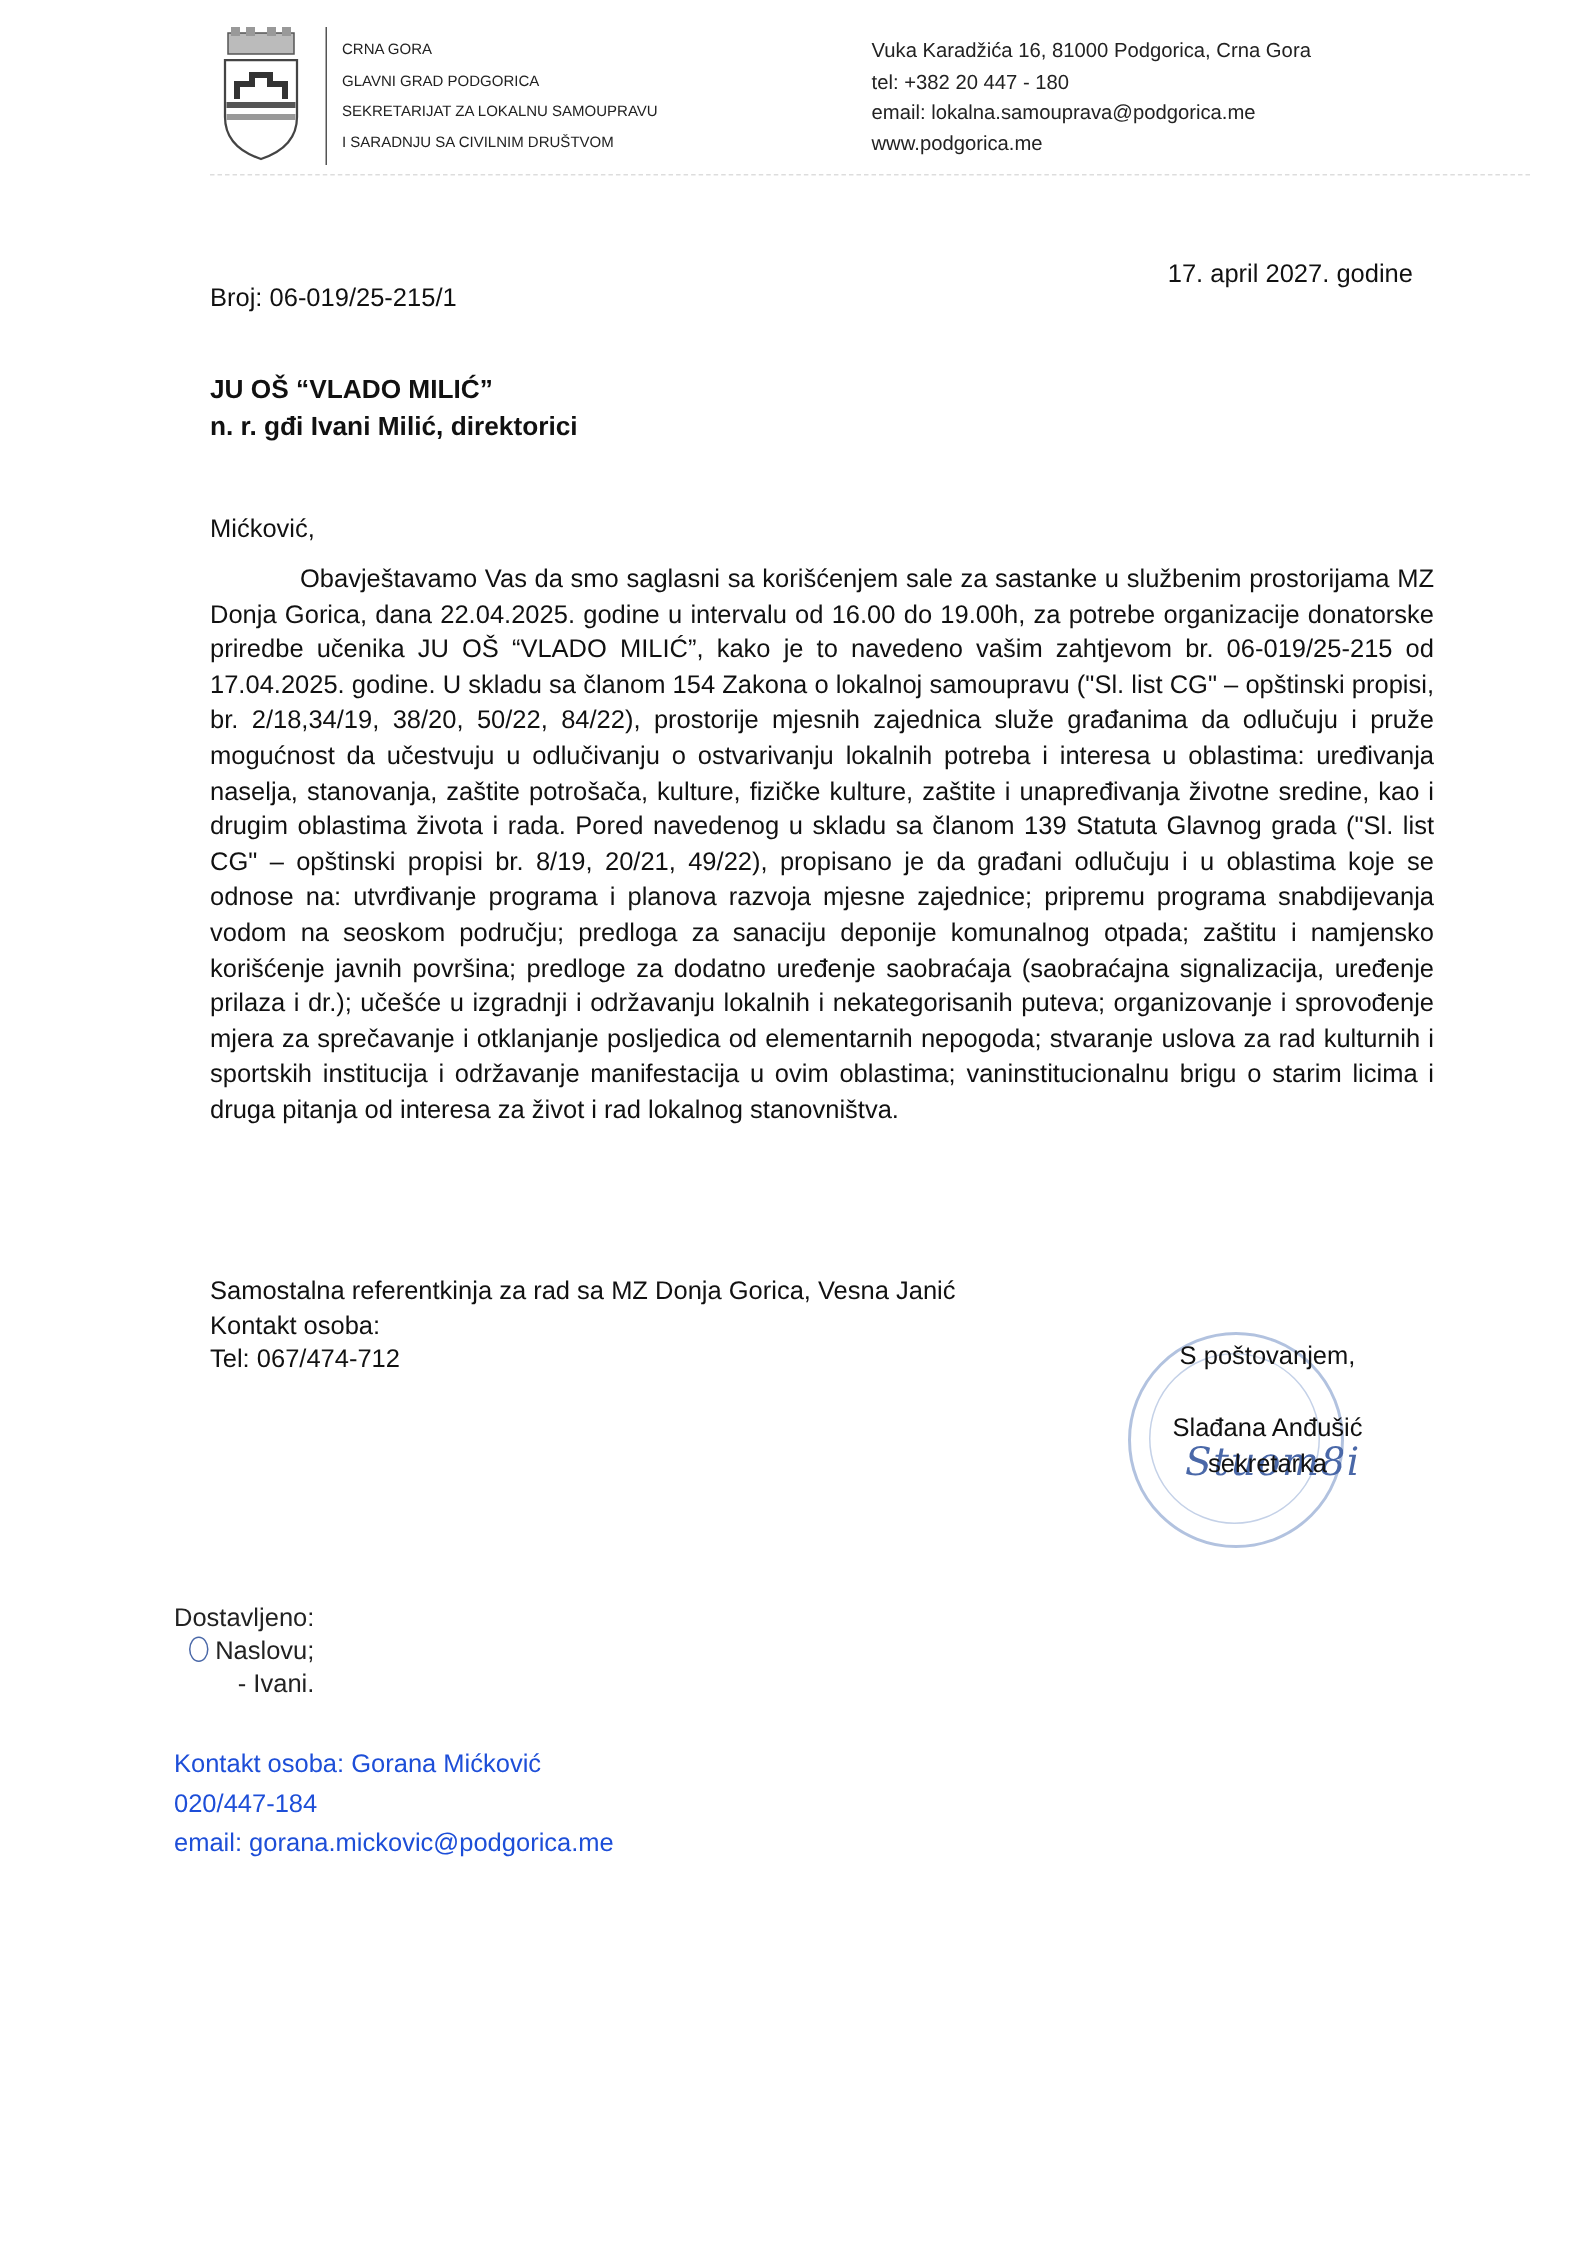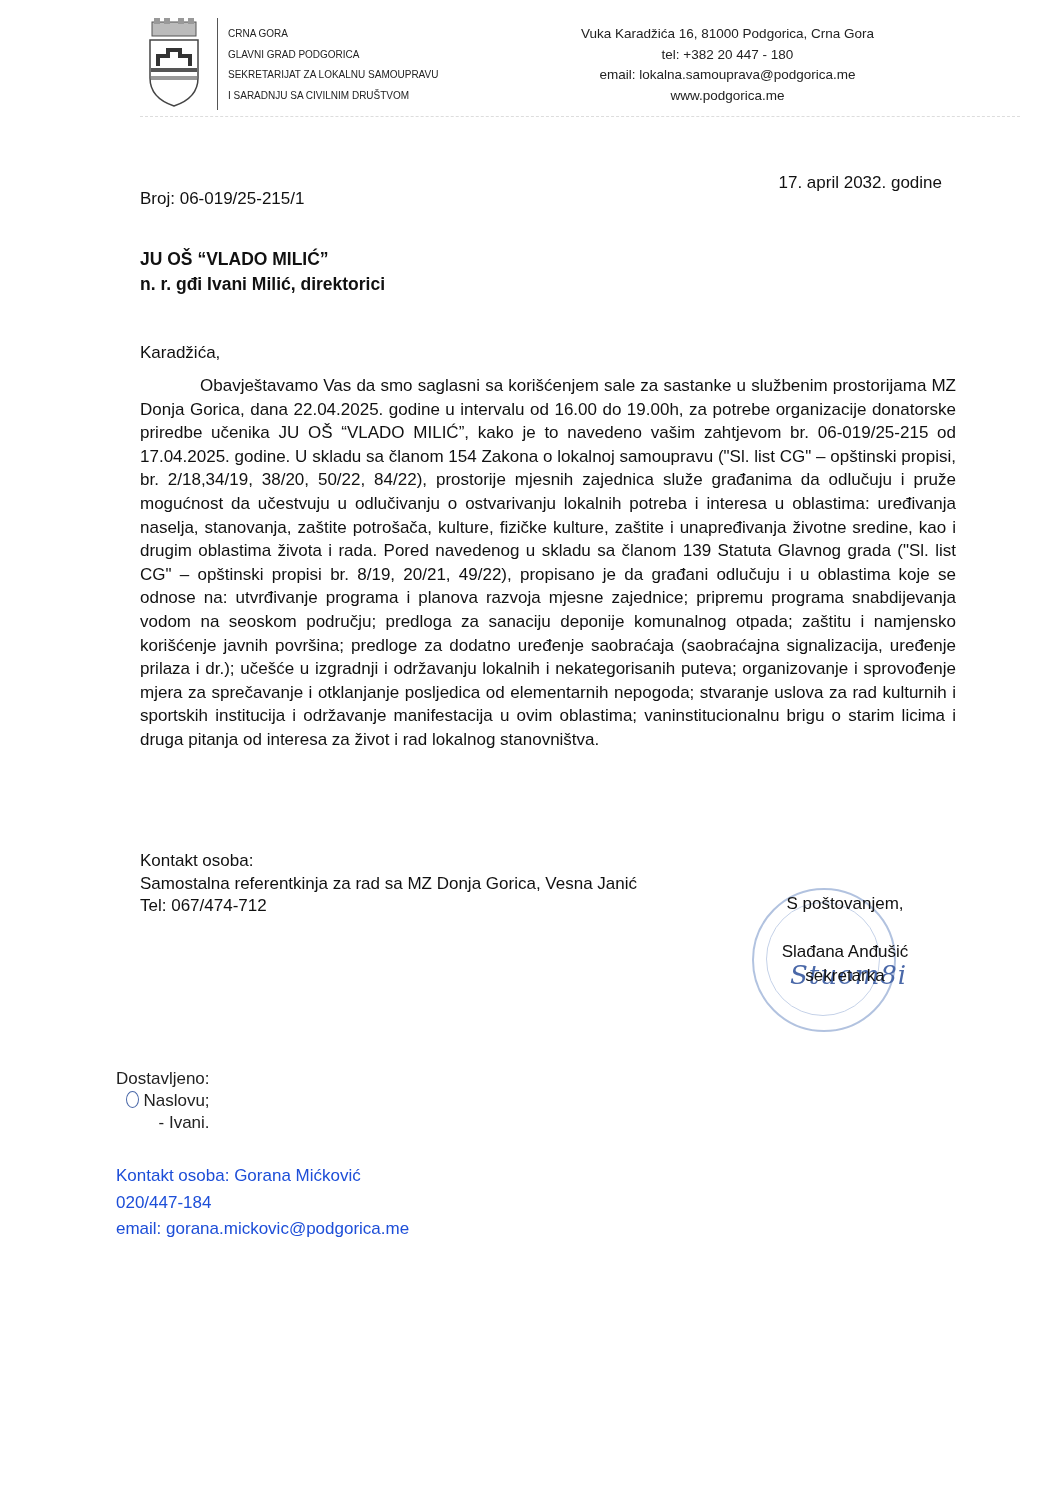--- a/index.html
+++ b/index.html
@@ -1,21 +1,21 @@
 <!DOCTYPE html>
 <html><head>
 <meta charset="utf-8">
 <style>
   html, body { margin:0; padding:0; background:#ffffff; }
   body { width:1058px; height:1497px; position:relative; overflow:hidden; color:#111; font-family:"Liberation Sans", sans-serif; }
   .abs { position:absolute; }
   .crest { left:146px; top:18px; width:56px; height:90px; }
   .vline { left:217px; top:18px; width:1px; height:92px; background:#555; }
   .hdr-left { left:228px; top:24px; font-size:10px; line-height:20.5px; color:#222; }
-  .hdr-right { left:581px; top:24px; font-size:13.5px; line-height:20.5px; color:#222;text-align:center; }
+  .hdr-right { left:581px; top:24px; font-size:13.5px; line-height:20.5px; color:#222; }
   .hdr-rule { left:140px; top:116px; width:880px; height:1px; border-top:1px dashed #ddd; }
   .broj { left:140px; top:173px; font-size:17px;margin-top:16px; }
   .date { right:116px; top:173px; font-size:17px; }
   .addressee { left:140px; top:247px; font-size:17.5px; line-height:25px; font-weight:bold; }
   .salutation { left:140px; top:343px; font-size:17px; }
   .body-text { left:140px; top:374px; width:816px; font-size:17px; line-height:23.6px; text-align:justify; }
   .body-text p { margin:0; text-indent:60px; }
   .contact1 { left:140px; top:850px; font-size:17px; line-height:22.5px; }
   .stamp { left:752px; top:888px; width:140px; height:140px; border-radius:50%; border:2px solid #9fb4d8; opacity:0.8; }
   .stamp-inner { position:absolute; left:12px; top:12px; width:112px; height:112px; border-radius:50%; border:1px solid #b6c6e2; }
@@ -50,36 +50,36 @@
 </div>
 <div class="abs hdr-right">
   <div>Vuka Karadžića 16, 81000 Podgorica, Crna Gora</div>
   <div>tel: +382 20 447 - 180</div>
   <div>email: lokalna.samouprava@podgorica.me</div>
   <div>www.podgorica.me</div>
 </div>
 <div class="abs hdr-rule"></div>
 
 <div class="abs broj">Broj: 06-019/25-215/1</div>
-<div class="abs date">17. april 2032. godine</div>
+<div class="abs date">17. april 2027. godine</div>
 
 <div class="abs addressee">
   <div>JU OŠ “VLADO MILIĆ”</div>
   <div>n. r. gđi Ivani Milić, direktorici</div>
 </div>
 
-<div class="abs salutation">Karadžića,</div>
+<div class="abs salutation">Mićković,</div>
 
 <div class="abs body-text">
   <p>Obavještavamo Vas da smo saglasni sa korišćenjem sale za sastanke u službenim prostorijama MZ Donja Gorica, dana 22.04.2025. godine u intervalu od 16.00 do 19.00h, za potrebe organizacije donatorske priredbe učenika JU OŠ “VLADO MILIĆ”, kako je to navedeno vašim zahtjevom br. 06-019/25-215 od 17.04.2025. godine. U skladu sa članom 154 Zakona o lokalnoj samoupravu ("Sl. list CG" – opštinski propisi, br. 2/18,34/19, 38/20, 50/22, 84/22), prostorije mjesnih zajednica služe građanima da odlučuju i pruže mogućnost da učestvuju u odlučivanju o ostvarivanju lokalnih potreba i interesa u oblastima: uređivanja naselja, stanovanja, zaštite potrošača, kulture, fizičke kulture, zaštite i unapređivanja životne sredine, kao i drugim oblastima života i rada. Pored navedenog u skladu sa članom 139 Statuta Glavnog grada ("Sl. list CG" – opštinski propisi br. 8/19, 20/21, 49/22), propisano je da građani odlučuju i u oblastima koje se odnose na: utvrđivanje programa i planova razvoja mjesne zajednice; pripremu programa snabdijevanja vodom na seoskom području; predloga za sanaciju deponije komunalnog otpada; zaštitu i namjensko korišćenje javnih površina; predloge za dodatno uređenje saobraćaja (saobraćajna signalizacija, uređenje prilaza i dr.); učešće u izgradnji i održavanju lokalnih i nekategorisanih puteva; organizovanje i sprovođenje mjera za sprečavanje i otklanjanje posljedica od elementarnih nepogoda; stvaranje uslova za rad kulturnih i sportskih institucija i održavanje manifestacija u ovim oblastima; vaninstitucionalnu brigu o starim licima i druga pitanja od interesa za život i rad lokalnog stanovništva.</p>
 </div>
 
 <div class="abs contact1">
+  <div>Samostalna referentkinja za rad sa MZ Donja Gorica, Vesna Janić</div>
   <div>Kontakt osoba:</div>
-  <div>Samostalna referentkinja za rad sa MZ Donja Gorica, Vesna Janić</div>
   <div>Tel: 067/474-712</div>
 </div>
 
 <div class="abs stamp">
   <div class="stamp-inner"></div>
 </div>
 <div class="abs sig-scribble">Stuom8i</div>
 <div class="abs signature-block">
   <div>S poštovanjem,</div>
   <div style="height:24px"></div>

